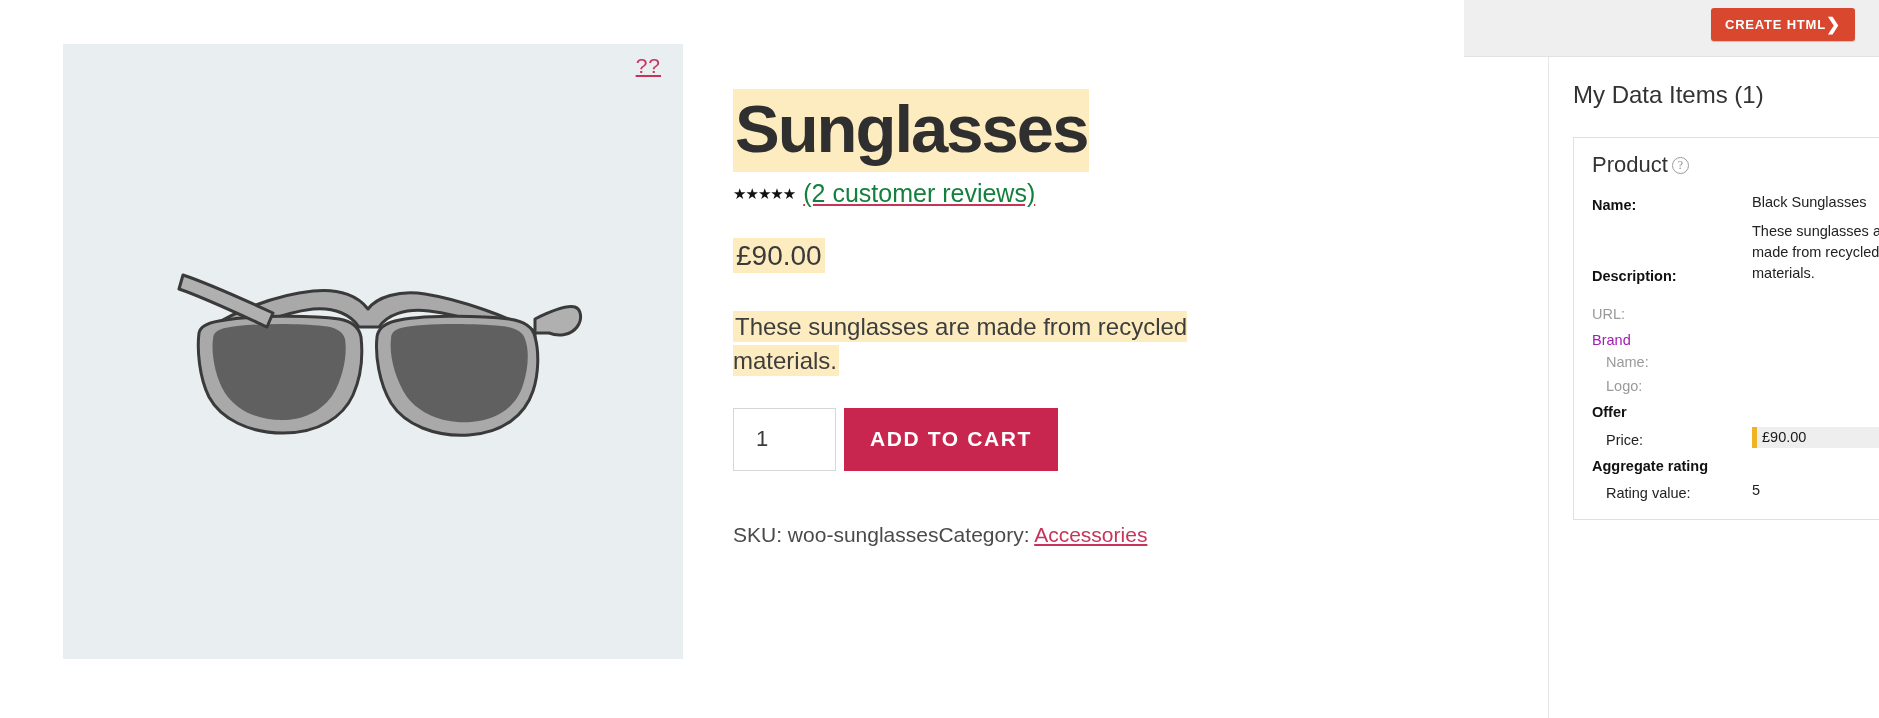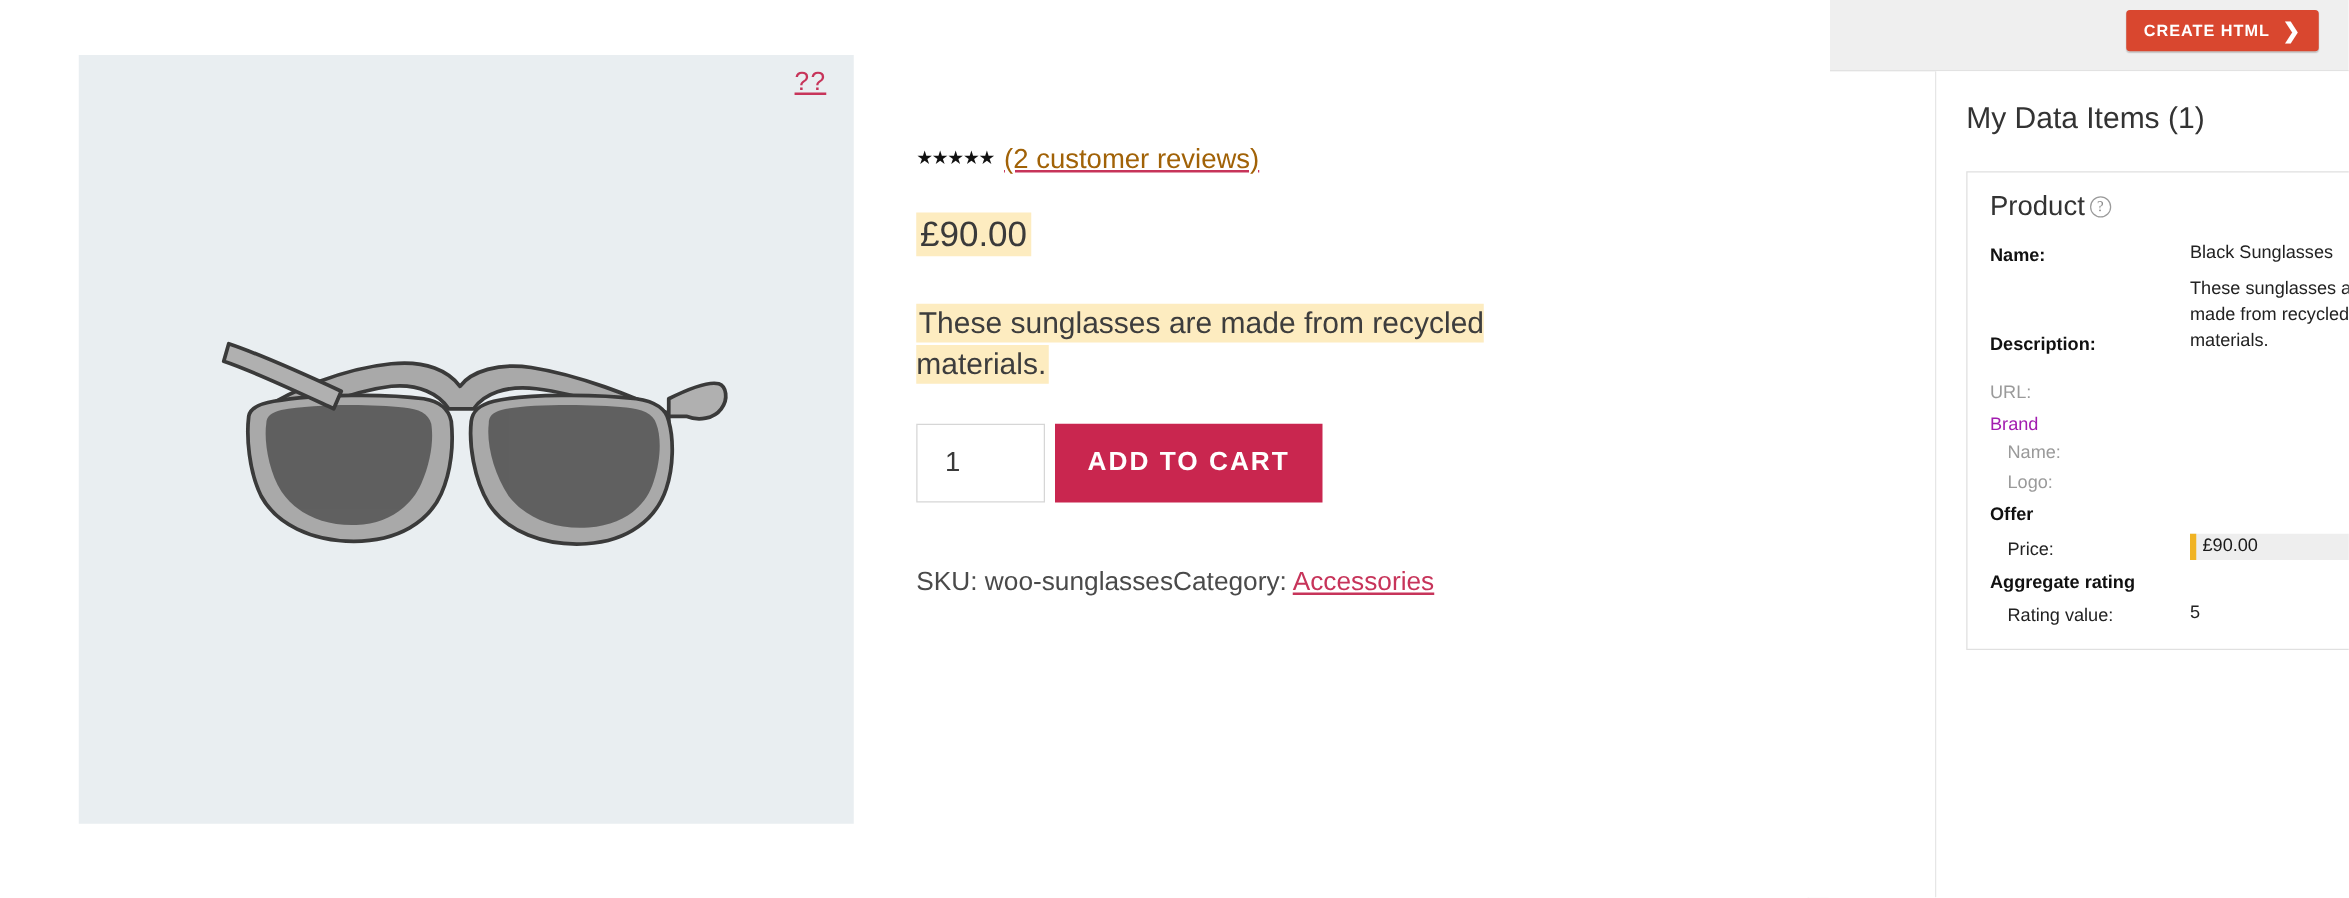--- a/index.html
+++ b/index.html
@@ -43,21 +43,21 @@
   .prod-title .hl {
     background: #fdecc0;
     box-decoration-break: clone;
     -webkit-box-decoration-break: clone;
     padding: 2px 2px 6px 2px;
   }
 
   .rating-row { margin-top: 18px; display: flex; align-items: center; gap: 8px; }
   .stars { color: #111; font-size: 15px; letter-spacing: -1px; line-height: 1; }
   .reviews-link {
-    font-size: 22px; color: #a16207; text-decoration: underline;
+    font-size: 25px; color: #15803d; text-decoration: underline;
     text-decoration-color: #c7345a; cursor: pointer;
   }
 
   .price {
     margin-top: 32px; font-size: 28px; color: #3a3a3a;
   }
   .price .hl { background: #fdecc0; padding: 2px 3px; }
 
   .short-desc {
     margin-top: 38px; font-size: 24px; color: #3d3d3d; line-height: 1.4;
@@ -88,21 +88,21 @@
   }
   .ext-topbar {
     position: absolute; left: 1464px; top: 0; width: 415px; height: 57px;
     background: #efefef; border-bottom: 1px solid #e2e2e2;
   }
   .create-html-btn {
     position: absolute; right: 24px; top: 8px;
     height: 33px; padding: 0 14px; border: 0; border-radius: 3px;
     background: #d9472f; color: #fff;
     font-size: 13px; font-weight: bold; letter-spacing: 0.8px;
-    display: flex; align-items: center; gap: 10px; cursor: pointer;
+    display: flex; align-items: center; gap: 0; cursor: pointer;
     font-family: "Liberation Sans", sans-serif;
     box-shadow: 0 1px 1px rgba(0,0,0,.18);
   }
   .create-html-btn .chev { font-size: 17px; font-weight: bold; line-height: 1; }
 
   .ext-panel {
     position: absolute; left: 1548px; top: 57px; width: 415px; height: 661px;
     background: #fff; border-left: 1px solid #e6e6e6;
     overflow: hidden;
   }
@@ -197,20 +197,21 @@
             <path d="M20 18 C44 26, 84 44, 110 56 L104 70 C78 58, 40 40, 16 32 Z"></path>
             <path d="M372 62 C388 54, 404 48, 412 50 C418 52, 420 62, 414 70 C408 78, 396 80, 386 76 L372 76 Z"></path>
           </g>
         </svg>
       </div>
     </div>
 
     <div class="summary">
       <h1 class="prod-title">
         <br>
+        <span class="hl">Sunglasses</span>
       </h1>
 
       <div class="rating-row">
         <span class="stars">★★★★★</span>
         <span class="reviews-link">(2 customer reviews)</span>
       </div>
 
       <div class="price">
         <span class="hl">£90.00</span>
       </div>

